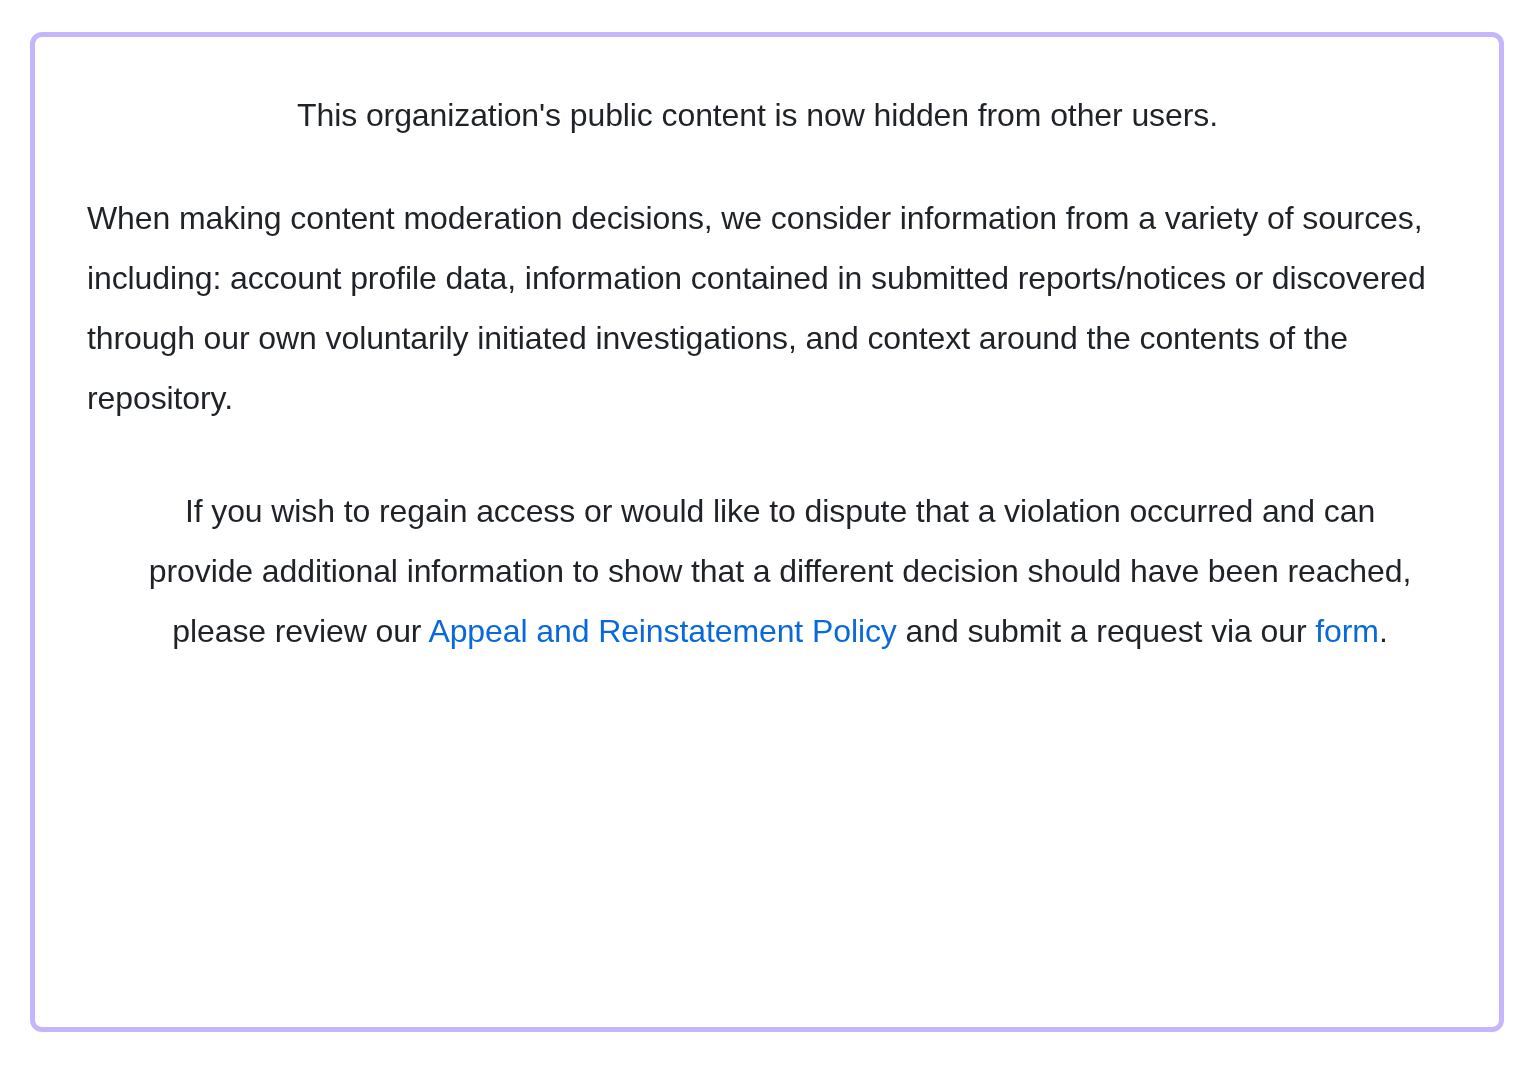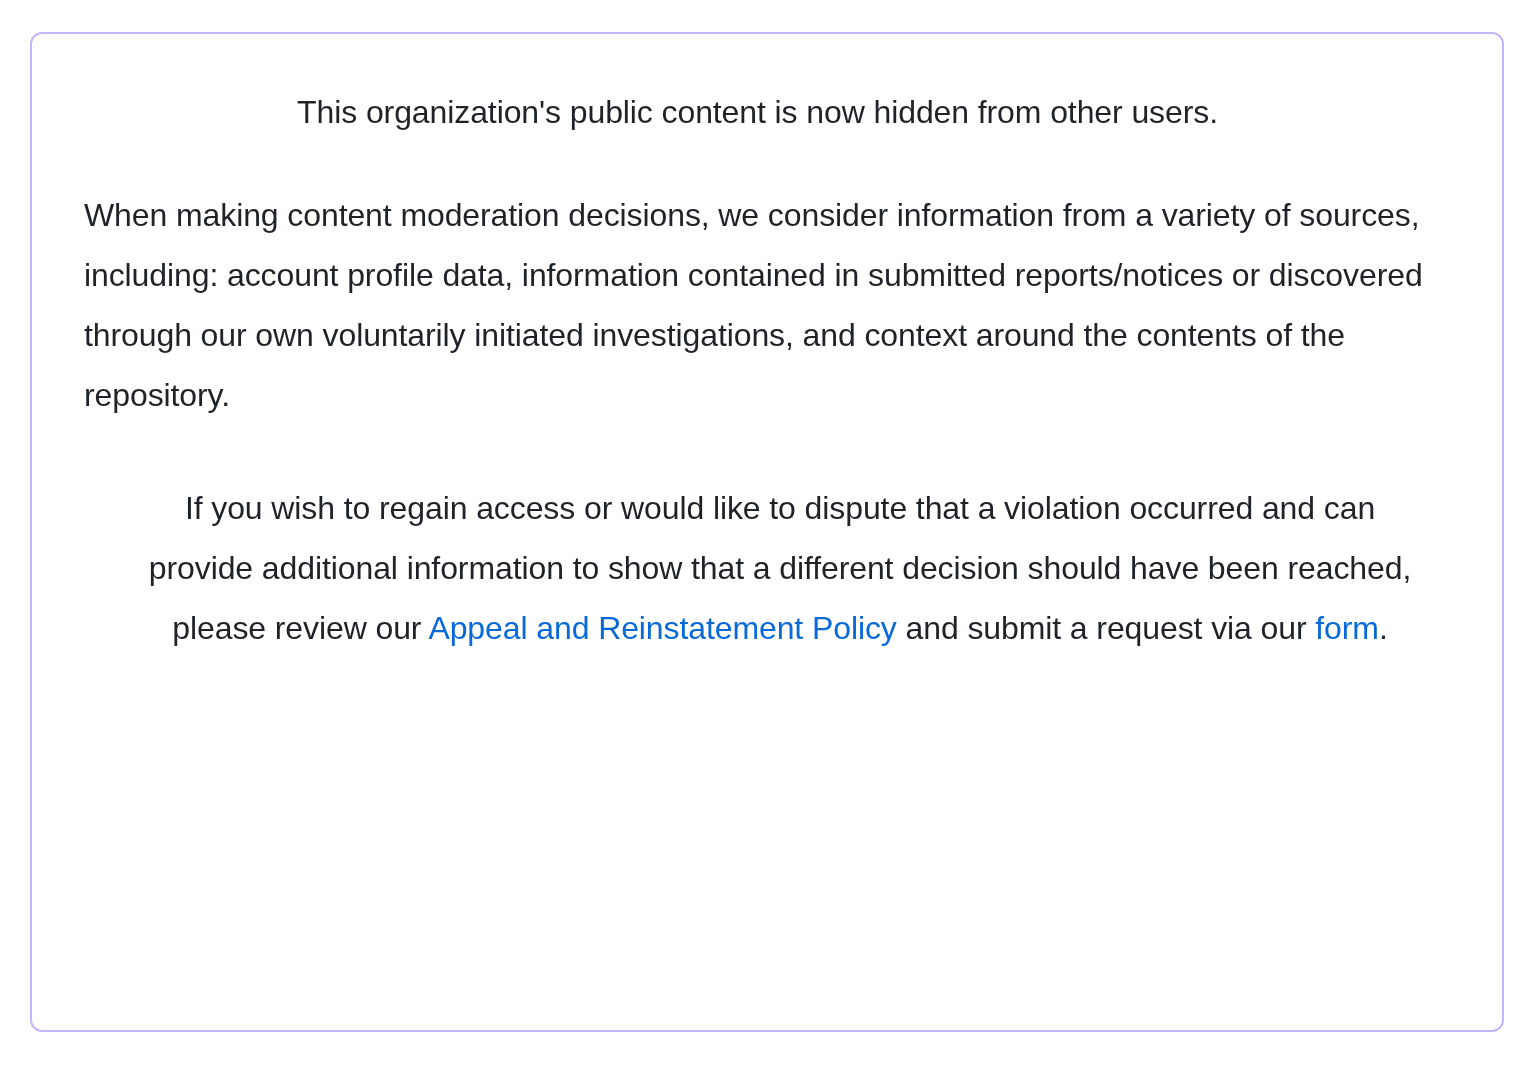--- a/index.html
+++ b/index.html
@@ -16,21 +16,21 @@
   .page {
     box-sizing: border-box;
     width: 1534px;
     height: 1070px;
     padding: 32px 30px 38px 30px;
   }
   .notice-card {
     box-sizing: border-box;
     width: 100%;
     height: 100%;
-    border: 2px solid #c4b5fd;
+    border: 5px solid #c4b5fd;
     border-radius: 12px;
     background: #ffffff;
     padding: 58px 71px 40px 52px;
     overflow: hidden;
   }
   .notice-heading {
     text-align: center;
     color: #1f2328;
     font-size: 32px;
     line-height: 1.28;

